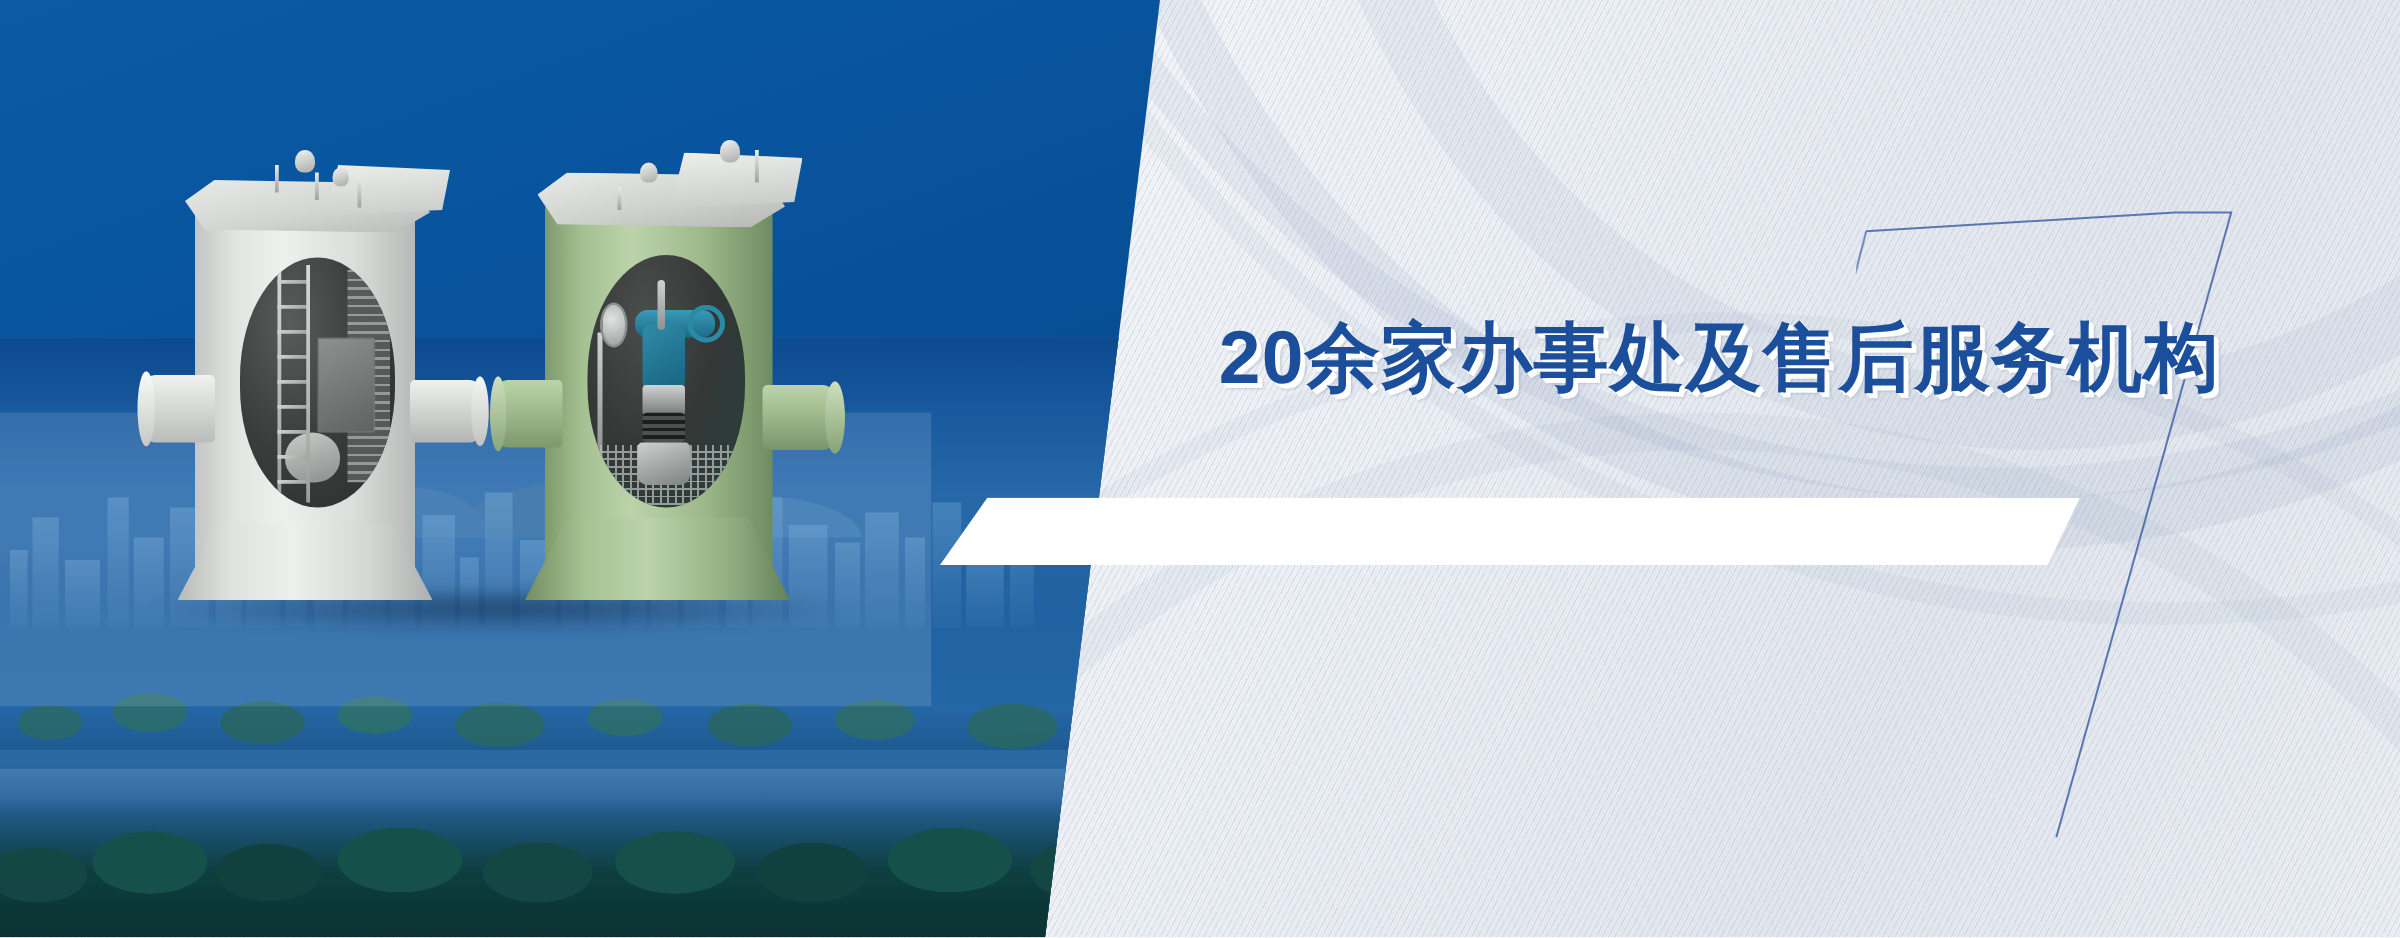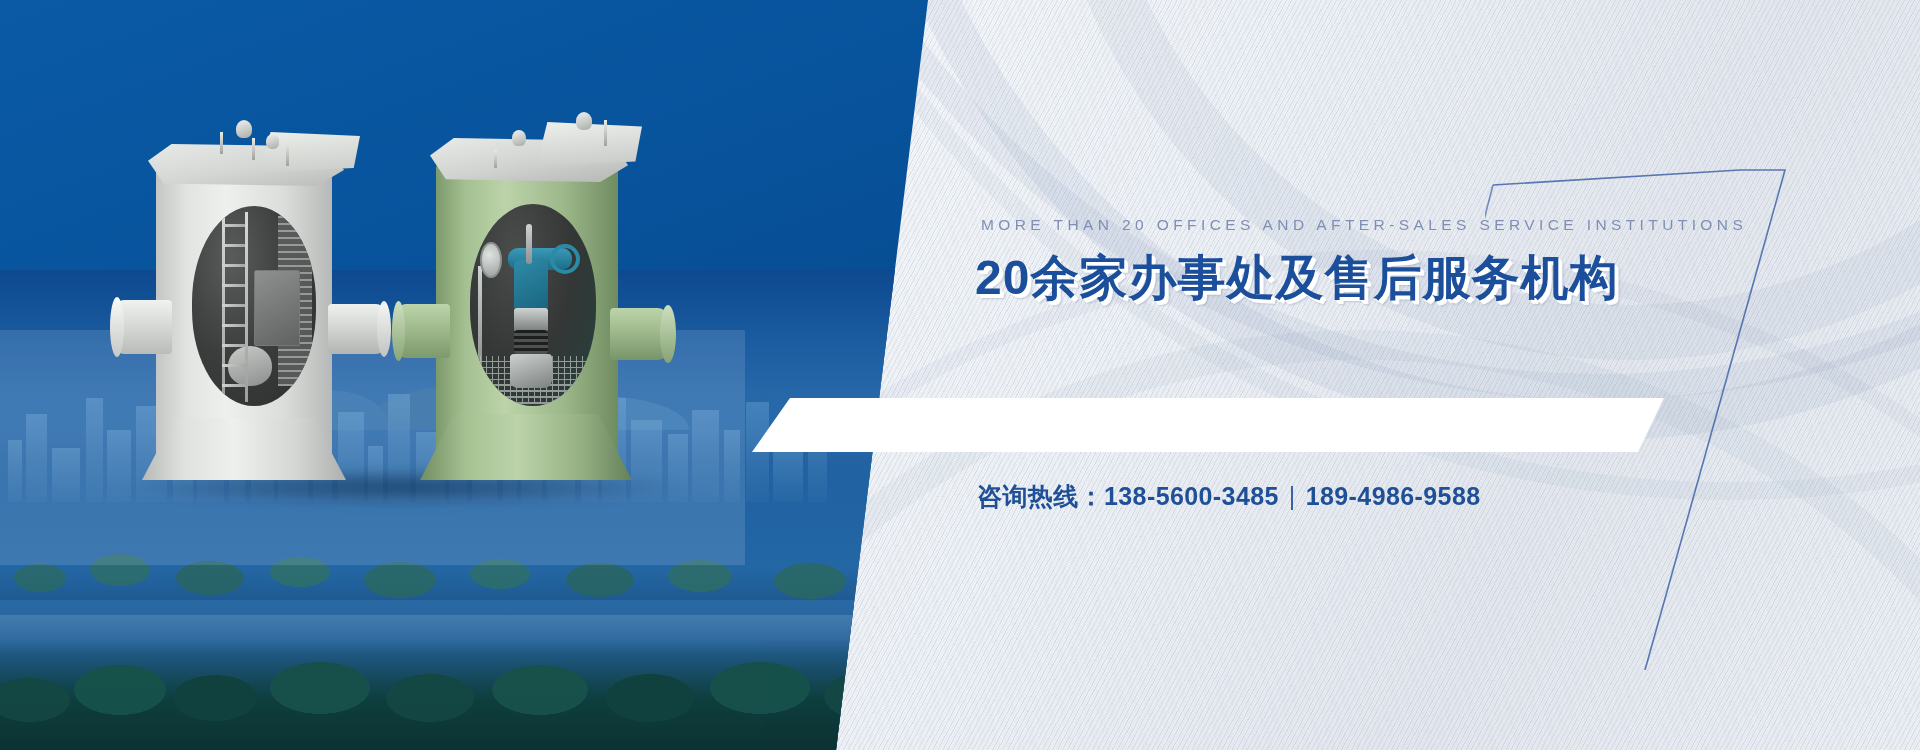--- a/index.html
+++ b/index.html
@@ -262,21 +262,21 @@
             pointer-events:none; }
 
   
   .eyebrow{
     position:absolute; left:981px; top:216px;
     font-size:15.5px; letter-spacing:4.4px; font-weight:400;
     color:#7f8fb4; white-space:nowrap;
   }
   .headline{
     position:absolute; left:975px; top:246px;
-    font-size:48px; font-weight:bold; letter-spacing:1px;
+    font-size:60px; font-weight:bold; letter-spacing:1px;
     color:#1b4e9b; white-space:nowrap;
     text-shadow:
       2px 2px 0 #ffffff, 3px 3px 0 #ffffff, 4px 4px 0 rgba(255,255,255,.95),
       5px 5px 2px rgba(140,155,180,.45);
   }
   .white-bar{
     position:absolute; left:752px; top:398px; width:912px; height:54px;
     background:#ffffff;
     clip-path:polygon(38px 0, 912px 0, 886px 54px, 0 54px);
     box-shadow:0 2px 7px rgba(90,110,150,.14);
@@ -407,23 +407,19 @@
       </div>
       <div class="lid-green"></div>
       <div class="lid-green2"></div>
       <div class="vent" style="left:84px;top:18px;width:14px;height:16px"></div>
       <div class="vent" style="left:148px;top:0px"></div>
       <div class="post" style="left:176px;top:8px;height:26px"></div>
       <div class="post" style="left:66px;top:38px;height:18px"></div>
     </div>
   </div>
 
-  <div class="eyebrow">MORE THAN 20 OFFICES AND AFTER-SALES SERVICE INSTITUTIONS</div>
 
   <div class="headline">20余家办事处及售后服务机构</div>
 
   <div class="white-bar"></div>
 
-  <div class="hotline">
-    <span>咨询热线：</span><span>138-5600-3485</span><span class="hot-sep">|</span><span>189-4986-9588</span>
-  </div>
 
 </div>
 
 </body></html>

